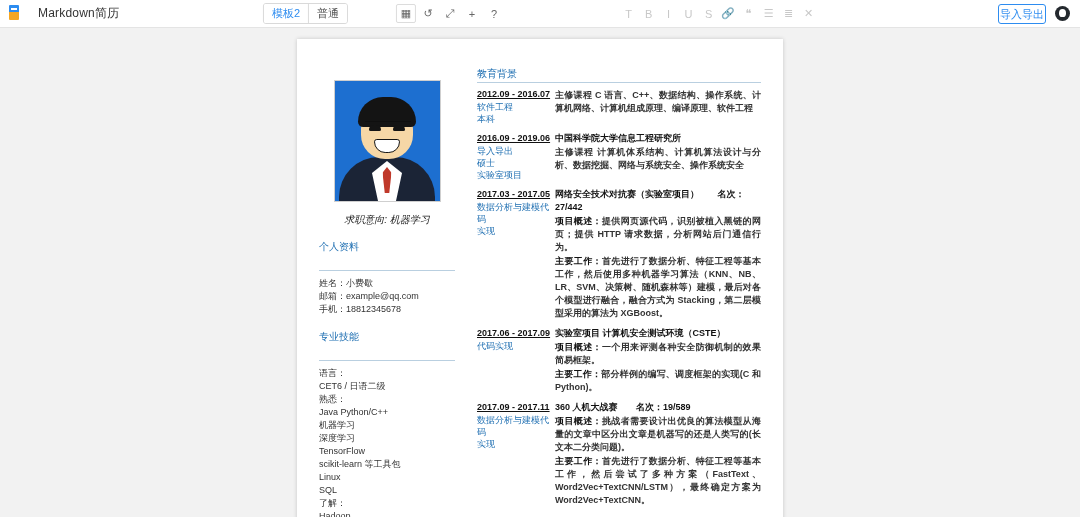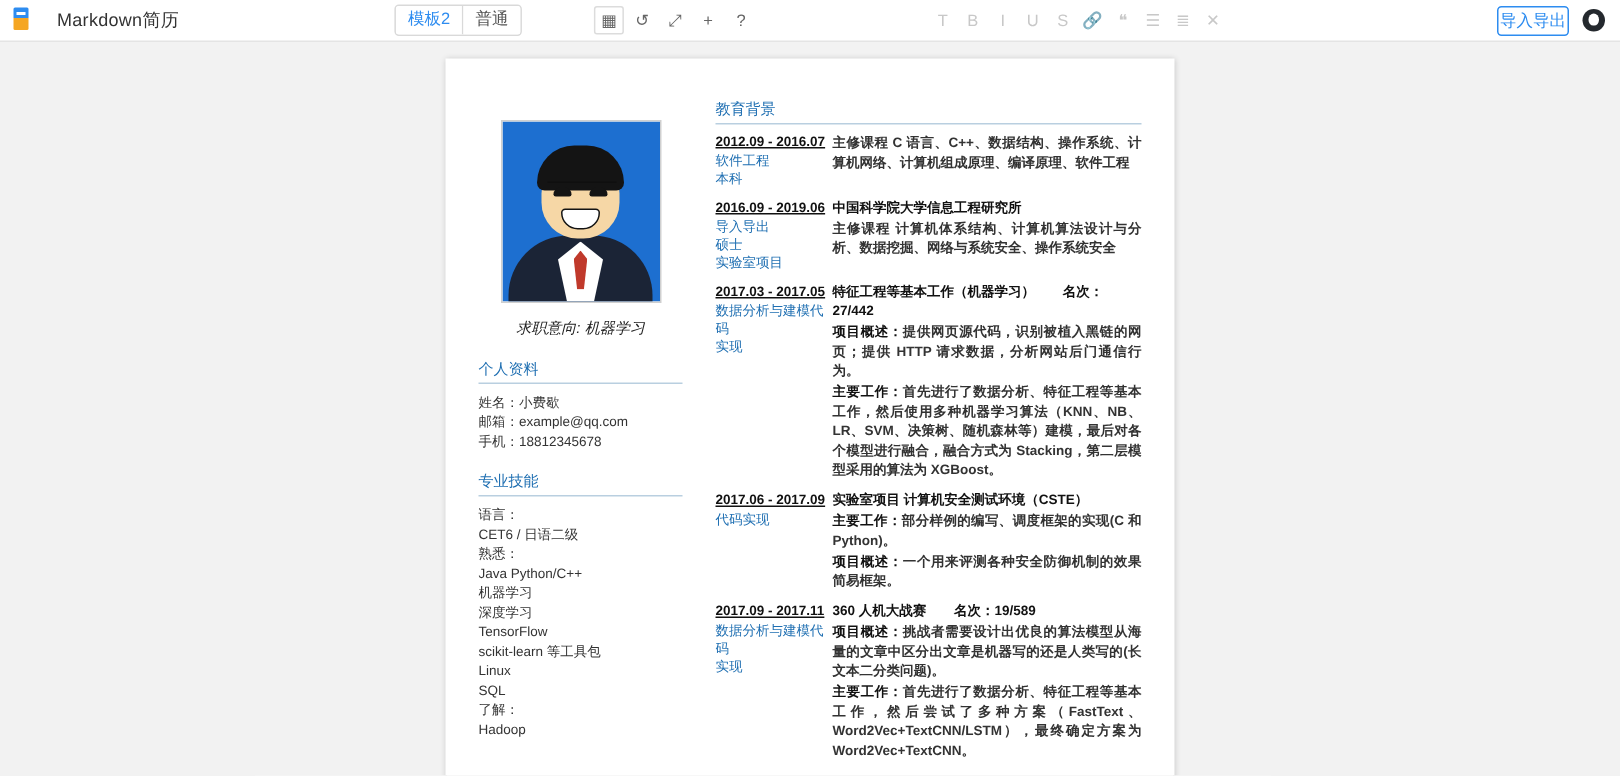--- a/index.html
+++ b/index.html
@@ -262,21 +262,21 @@
     font-size: 10px;
     margin-top: 11px;
     color: #222;
     font-style: italic;
   }
 
   .sec-title {
     color: #1f6fb2;
     font-size: 10px;
     border-bottom: 1px solid #b9cfe0;
-    padding-bottom: 2px;
+    padding-bottom: 17px;
     margin: 14px 0 6px 0;
   }
   .left-line { margin: 0 0; }
 
   
   .right-col {
     flex: 1;
     padding-left: 8px;
     box-sizing: border-box;
   }
@@ -439,21 +439,21 @@
         </div>
 
         <div class="entry">
           <div class="entry-left">
             <div class="entry-date">2017.03 - 2017.05</div>
             <div class="entry-tag">数据分析与建模代码</div>
             <div class="entry-tag">实现</div>
           </div>
           <div class="entry-body">
             <div class="entry-head">
-              <span>特征工程等基本工作（机器学习）</span>
+              <span>网络安全技术对抗赛（实验室项目）</span>
               <span class="rank">名次：27/442</span>
             </div>
             <div class="entry-p">
               <b>项目概述：</b><span>提供网页源代码，识别被植入黑链的网页；提供 HTTP 请求数据，分析网站后门通信行为。</span>
             </div>
             <div class="entry-p">
               <b>主要工作：</b><span>首先进行了数据分析、特征工程等基本工作，然后使用多种机器学习算法（KNN、NB、LR、SVM、决策树、随机森林等）建模，最后对各个模型进行融合，融合方式为 Stacking，第二层模型采用的算法为 XGBoost。</span>
             </div>
           </div>
         </div>
@@ -461,24 +461,24 @@
         <div class="entry">
           <div class="entry-left">
             <div class="entry-date">2017.06 - 2017.09</div>
             <div class="entry-tag">代码实现</div>
           </div>
           <div class="entry-body">
             <div class="entry-head">
               <span>实验室项目 计算机安全测试环境（CSTE）</span>
             </div>
             <div class="entry-p">
+              <b>项目概述：</b><span>一个用来评测各种安全防御机制的效果简易框架。</span>
+            </div>
+            <div class="entry-p">
               <b>主要工作：</b><span>部分样例的编写、调度框架的实现(C 和 Python)。</span>
-            </div>
-            <div class="entry-p">
-              <b>项目概述：</b><span>一个用来评测各种安全防御机制的效果简易框架。</span>
             </div>
           </div>
         </div>
 
         <div class="entry">
           <div class="entry-left">
             <div class="entry-date">2017.09 - 2017.11</div>
             <div class="entry-tag">数据分析与建模代码</div>
             <div class="entry-tag">实现</div>
           </div>

